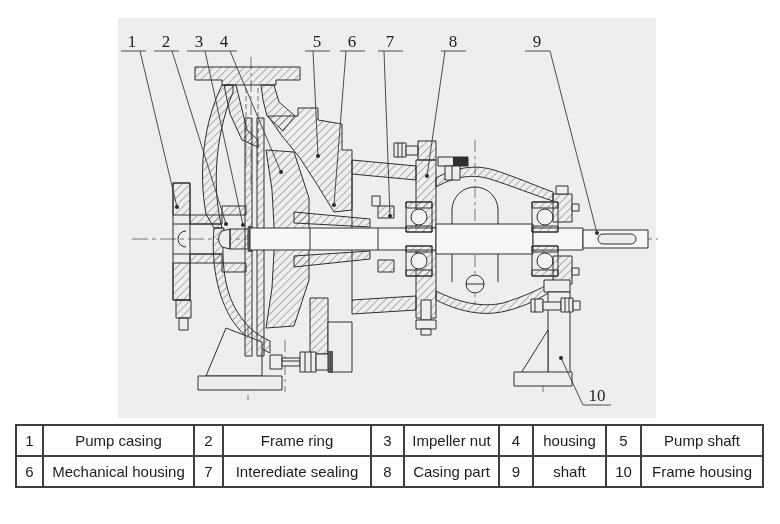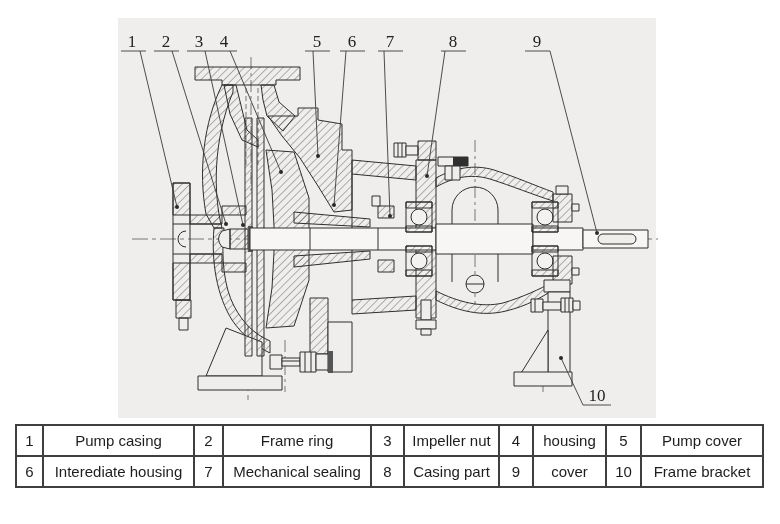--- a/index.html
+++ b/index.html
@@ -263,30 +263,30 @@
         <tr>
     <td>1</td>
     <td>Pump casing</td>
     <td>2</td>
     <td>Frame ring</td>
     <td>3</td>
     <td>Impeller nut</td>
     <td>4</td>
     <td>housing</td>
     <td>5</td>
-    <td>Pump cover</td>
+    <td>Pump shaft</td>
   </tr>
   <tr>
     <td>6</td>
-    <td>Interediate housing</td>
+    <td>Mechanical housing</td>
     <td>7</td>
-    <td>Mechanical sealing</td>
+    <td>Interediate sealing</td>
     <td>8</td>
     <td>Casing part</td>
     <td>9</td>
-    <td>cover</td>
+    <td>shaft</td>
     <td>10</td>
-    <td>Frame bracket</td>
+    <td>Frame housing</td>
   </tr>
 </tbody>
     </table>
 
 </div>
 
 </body></html>

